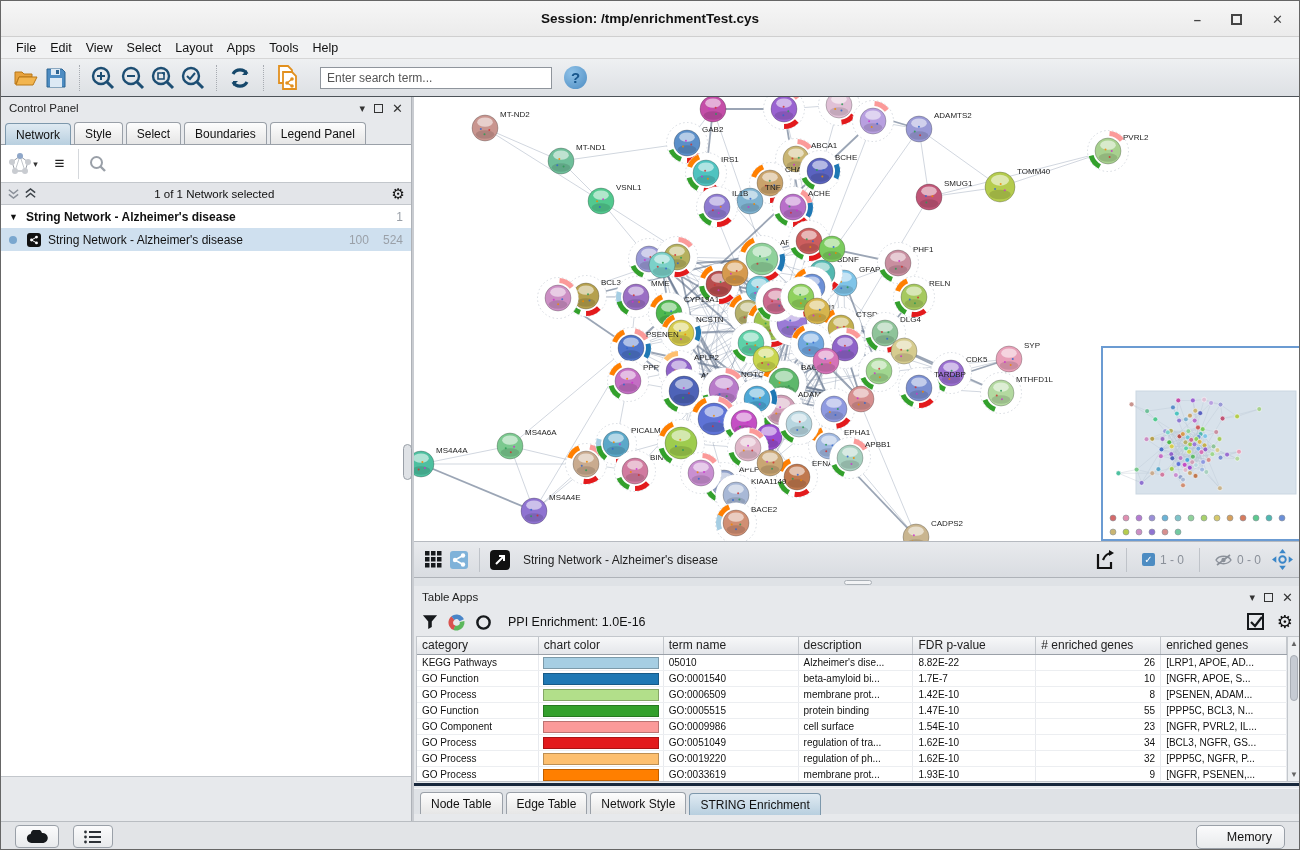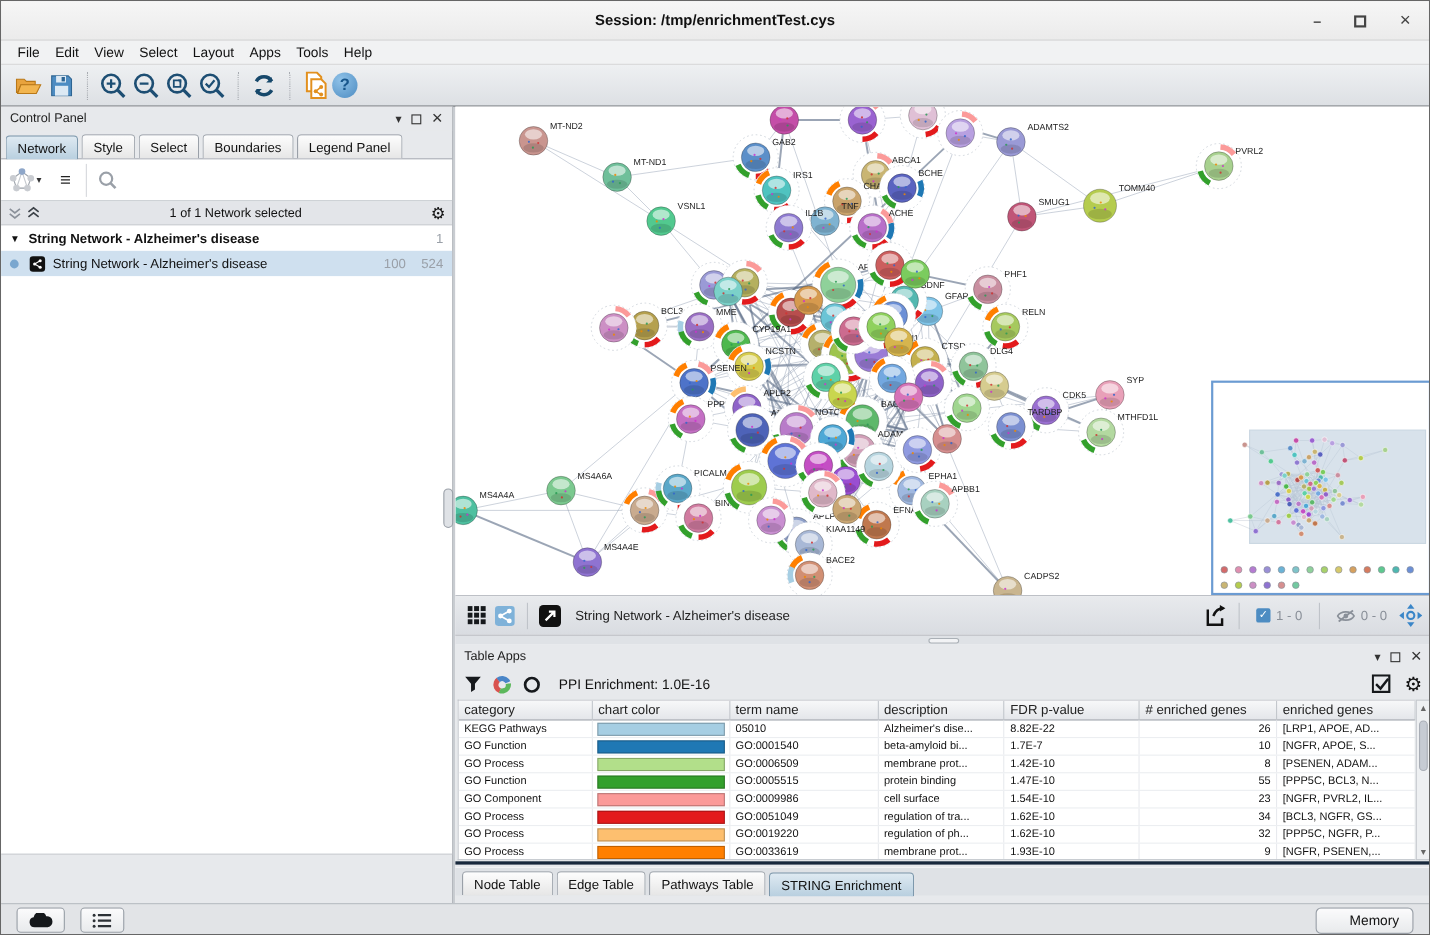--- a/index.html
+++ b/index.html
@@ -171,20 +171,21 @@
       <svg width="24" height="26" viewBox="0 0 24 26">
           <path d="M4 1 h9 l4 4 v13 H4 Z" fill="#fff" stroke="#e2901e" stroke-width="1.8"></path>
           <path d="M8 7 h9 l4 4 v13 H8 Z" fill="#fff" stroke="#e2901e" stroke-width="1.8"></path>
           <circle cx="12" cy="18" r="1.8" fill="#e2901e"></circle>
           <circle cx="17" cy="14" r="1.8" fill="#e2901e"></circle>
           <circle cx="17" cy="21" r="1.8" fill="#e2901e"></circle>
           <line x1="12" y1="18" x2="17" y2="14" stroke="#e2901e" stroke-width="1.4"></line>
           <line x1="12" y1="18" x2="17" y2="21" stroke="#e2901e" stroke-width="1.4"></line>
         </svg>
     </span>
+    <input id="searchbox" placeholder="Enter search term..." style="">
     <span class="helpcirc">?</span>
   </div>
 
   <div id="main">
 
     <div id="cpanel">
       <div class="phead">
         <span class="ptitle">Control Panel</span>
         <span class="picos">
           <span>▾</span>
@@ -2201,21 +2202,21 @@
         </div>
         <div id="tscroll">
           <div style="line-height:13px">▲</div>
           <div class="thumb"></div>
           <div style="position:absolute;bottom:0;left:0;right:0;line-height:13px">▼</div>
         </div>
         <div id="tdark"></div>
         <div id="tabbar">
             <div class="tab">Node Table</div>
             <div class="tab">Edge Table</div>
-            <div class="tab">Pathways Table</div>
+            <div class="tab">Network Style</div>
             <div class="tab active">STRING Enrichment</div>
           </div>
       </div>
     </div>
   </div>
 
   <div id="statusbar">
     <span class="sbtn">
       <svg width="22" height="14" viewBox="0 0 24 15">
           <path d="M6 14 a5 5 0 0 1 -1-9.9 a6.5 6.5 0 0 1 12.5-1 a4.5 4.5 0 0 1 1.5 10.9 Z" fill="#16191c"></path>

